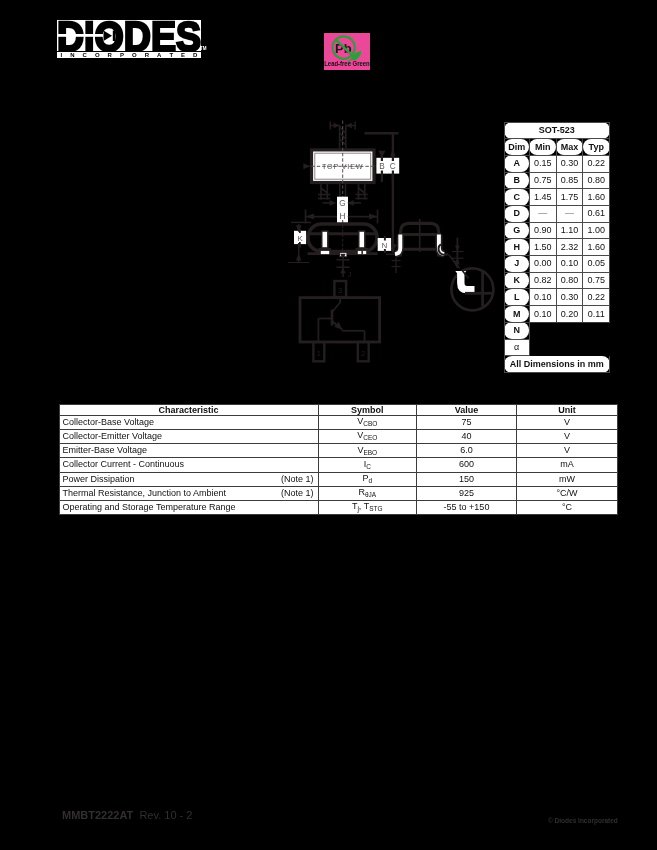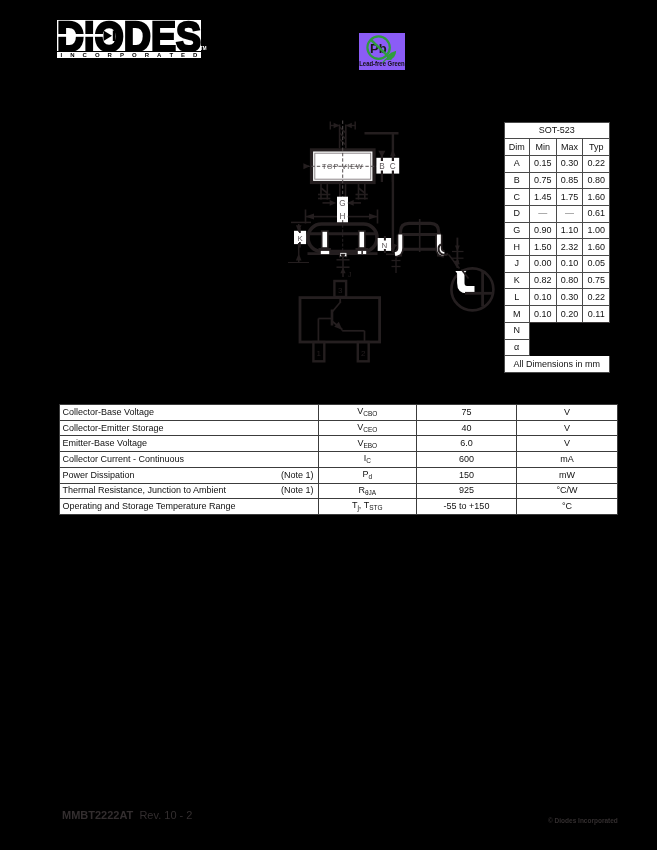--- a/index.html
+++ b/index.html
@@ -3,21 +3,21 @@
 <meta charset="utf-8">
 <style>
   html,body{margin:0;padding:0;background:#000;}
   body{width:657px;height:850px;position:relative;overflow:hidden;
        font-family:"Liberation Sans",sans-serif;-webkit-font-smoothing:antialiased;}
   .abs{position:absolute;}
   
   table.dims{border-collapse:collapse;table-layout:fixed;background:#000;filter:blur(0.25px);}
   table.dims td{background:#fff;border:1px solid #4a4a4a;text-align:center;
     font-size:9px;color:#111;padding:0;line-height:1;}
-  table.dims td.b{font-weight:normal;}
+  table.dims td.b{font-weight:bold;border-radius:8px;}
   table.dims td.blk{background:#000;border-color:#000;}
   
   table.rat{border-collapse:collapse;table-layout:fixed;background:#fff;filter:blur(0.25px);}
   table.rat td{background:#fff;border:1px solid #3c3c3c;font-size:9px;color:#111;
     padding:0 0 0 3px;line-height:1;}
   table.rat td.c{text-align:center;padding:0;}
   table.rat tr.hd td{font-weight:bold;text-align:center;padding:0;}
   sub{font-size:6.5px;vertical-align:-2px;letter-spacing:0;}
 </style>
 </head>
@@ -43,21 +43,21 @@
       <span>O</span>
       <span>R</span>
       <span>A</span>
       <span>T</span>
       <span>E</span>
       <span>D</span>
   </div>
   <div style="position:absolute;left:143px;top:26px;color:#fff;font-size:4.5px;font-weight:bold;">TM</div>
 </div>
 
-<div class="abs" style="left:324px;top:33px;width:46px;height:37px;background:#8b5cf6;margin-left:35px;">
+<div class="abs" style="left:324px;top:33px;width:46px;height:37px;background:#ec4899;">
   <svg width="46" height="37" viewBox="0 0 46 37">
 
     <circle cx="19.6" cy="14.6" r="11.2" fill="none" stroke="#2f9d3d" stroke-width="2.2"></circle>
 
     <text x="19.4" y="19.8" font-size="13" font-weight="bold" fill="#1a1a1a" text-anchor="middle" font-family="Liberation Sans,sans-serif">Pb</text>
 
     <line x1="11.7" y1="6.6" x2="32.5" y2="26.5" stroke="#2f9d3d" stroke-width="2.4"></line>
 
     <path d="M27.2,26.8 Q28.2,20 37.2,17.8 Q36.8,25.6 30,26.9 Q28.3,27.1 27.2,26.8 Z" fill="#2f9d3d"></path>
     <path d="M23.5,29.8 Q25.5,27.4 28,25.6" fill="none" stroke="#2f9d3d" stroke-width="1.2"></path>
@@ -386,28 +386,34 @@
 <div class="abs" style="left:530px;top:321.8px;width:78.5px;height:1px;background:#3e3a3a;"></div>
 
 <table class="rat abs" style="left:58.5px;top:404px;width:559px;height:111px;">
   <colgroup>
       <col style="width:259px">
       <col style="width:98.5px">
       <col style="width:100px">
       <col style="width:101px">
     </colgroup>
   <tbody>
+      <tr class="hd" style="height:11px;">
+        <td>Characteristic</td>
+        <td>Symbol</td>
+        <td>Value</td>
+        <td>Unit</td>
+      </tr>
   <tr>
         <td>Collector-Base Voltage</td>
         <td class="c">V<sub>CBO</sub></td>
         <td class="c">75</td>
         <td class="c">V</td>
       </tr>
   <tr>
-        <td>Collector-Emitter Storage</td>
+        <td>Collector-Emitter Voltage</td>
         <td class="c">V<sub>CEO</sub></td>
         <td class="c">40</td>
         <td class="c">V</td>
       </tr>
   <tr>
         <td>Emitter-Base Voltage</td>
         <td class="c">V<sub>EBO</sub></td>
         <td class="c">6.0</td>
         <td class="c">V</td>
       </tr>

